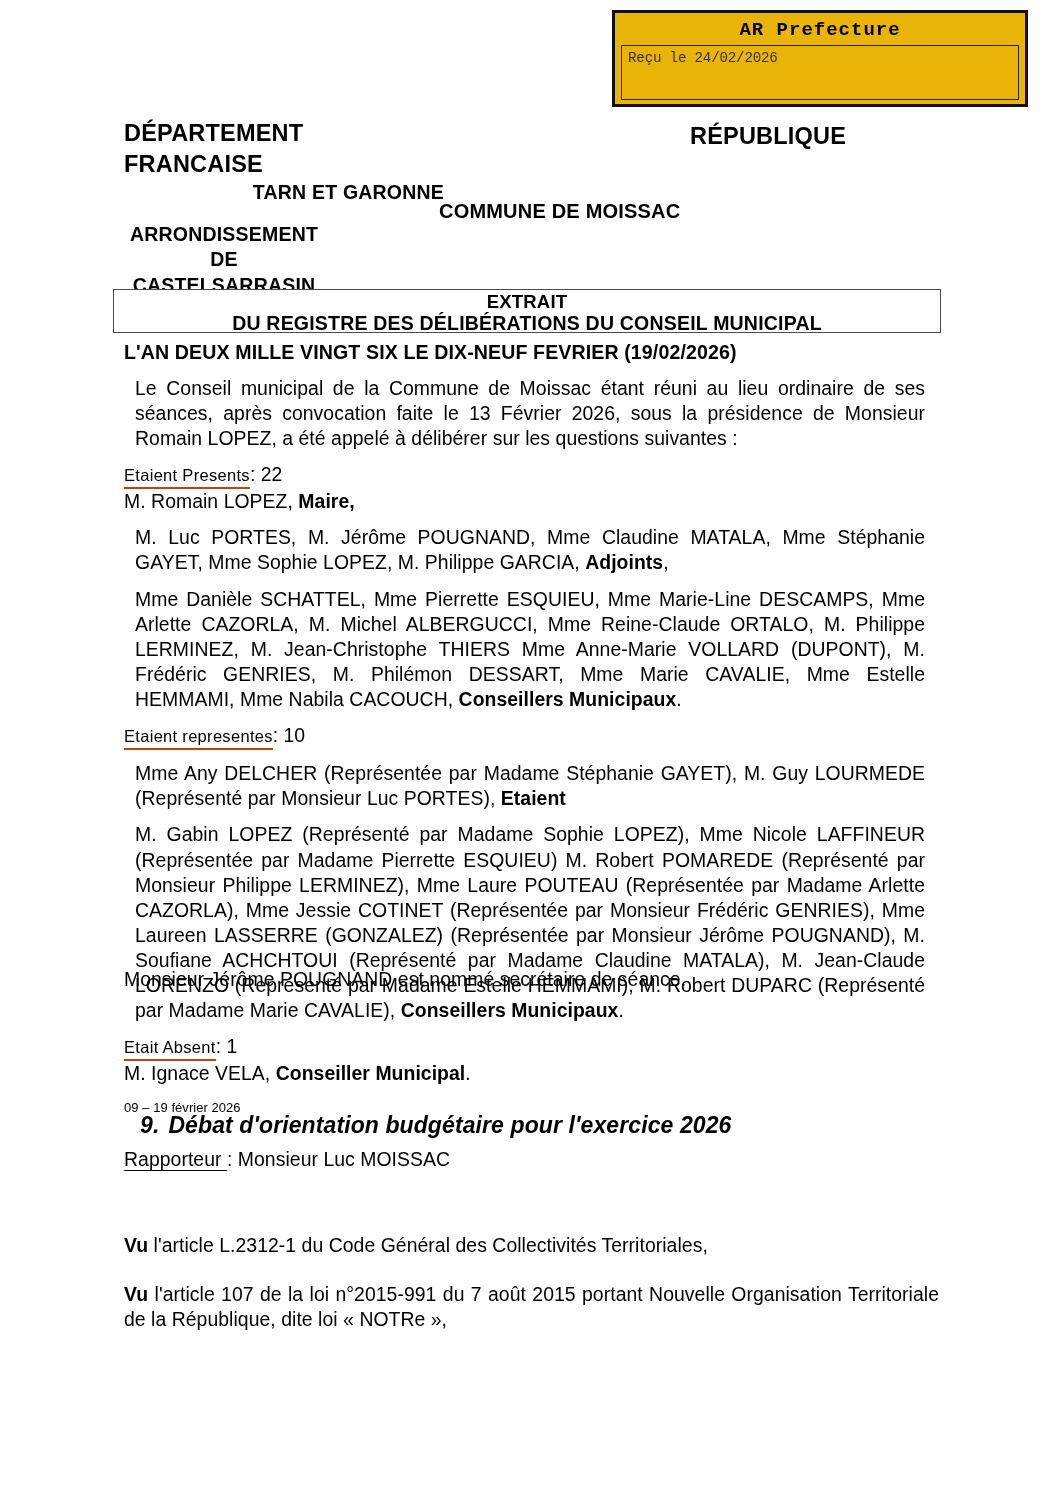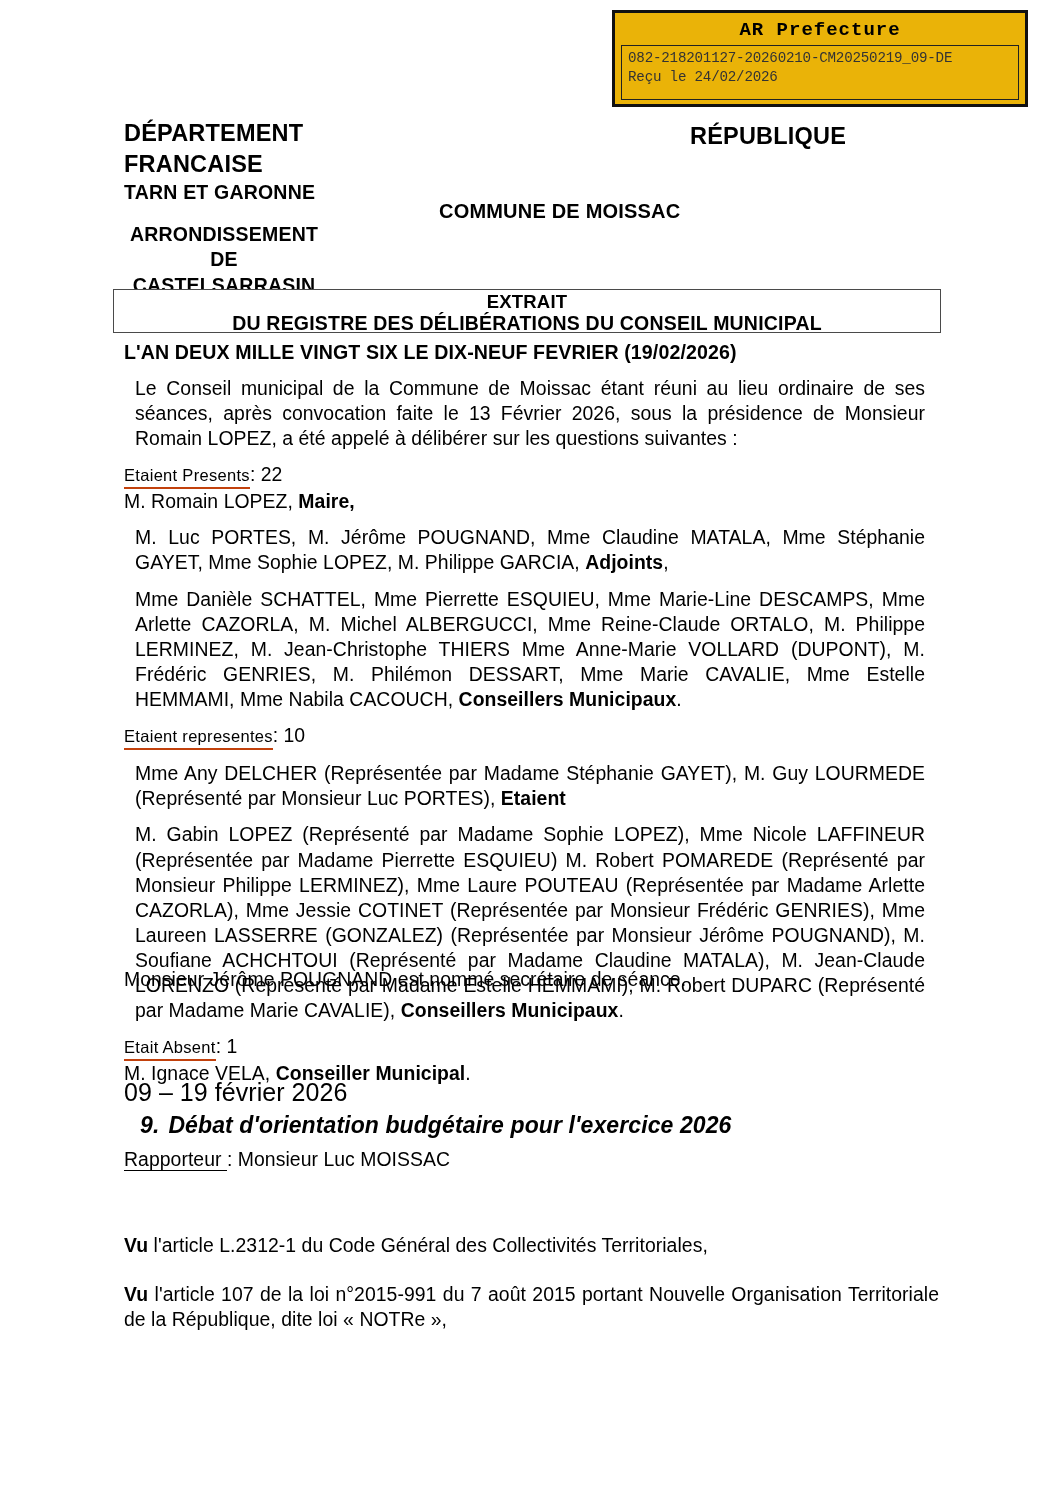--- a/index.html
+++ b/index.html
@@ -63,20 +63,21 @@
     font-size: 23.5px;
     font-weight: bold;
     line-height: 1.32;
     letter-spacing: 0.2px;
   }
   .hdr-dept .l3 {
     font-size: 19.5px;
     font-weight: bold;
     line-height: 1.3;
     letter-spacing: 0.2px;
+    text-align: right;
   }
   .hdr-arr {
     position: absolute;
     left: 124px;
     top: 222px;
     width: 200px;
     text-align: center;
     font-size: 19.5px;
     font-weight: bold;
     line-height: 1.3;
@@ -178,22 +179,22 @@
     left: 124px;
     top: 968px;
     font-size: 19.4px;
     letter-spacing: 0.05px;
   }
 
   
   .delib-ref {
     position: absolute;
     left: 124px;
-    top: 1078px;
-    font-size: 25px;
+    top: 1100px;
+    font-size: 13px;
     letter-spacing: 0.05px;
   }
   .delib-title {
     position: absolute;
     left: 140px;
     top: 1112px;
     font-size: 23px;
     font-weight: bold;
     font-style: italic;
     letter-spacing: 0.1px;
@@ -232,21 +233,20 @@
     letter-spacing: 0.05px;
     text-align: justify;
   }
 </style>
 </head>
 <body>
 
 <div class="ar-stamp">
   <div class="ar-title">AR Prefecture</div>
   <div class="ar-inner">
-    <div class="ar-line">082-218201127-20260210-CM20250219_09-DE</div>
     <div class="ar-line">Reçu le 24/02/2026</div>
   </div>
 </div>
 
 <div class="hdr-dept">
   <div class="l1">DÉPARTEMENT</div>
   <div class="l2">FRANCAISE</div>
   <div class="l3">TARN ET GARONNE</div>
 </div>
 

